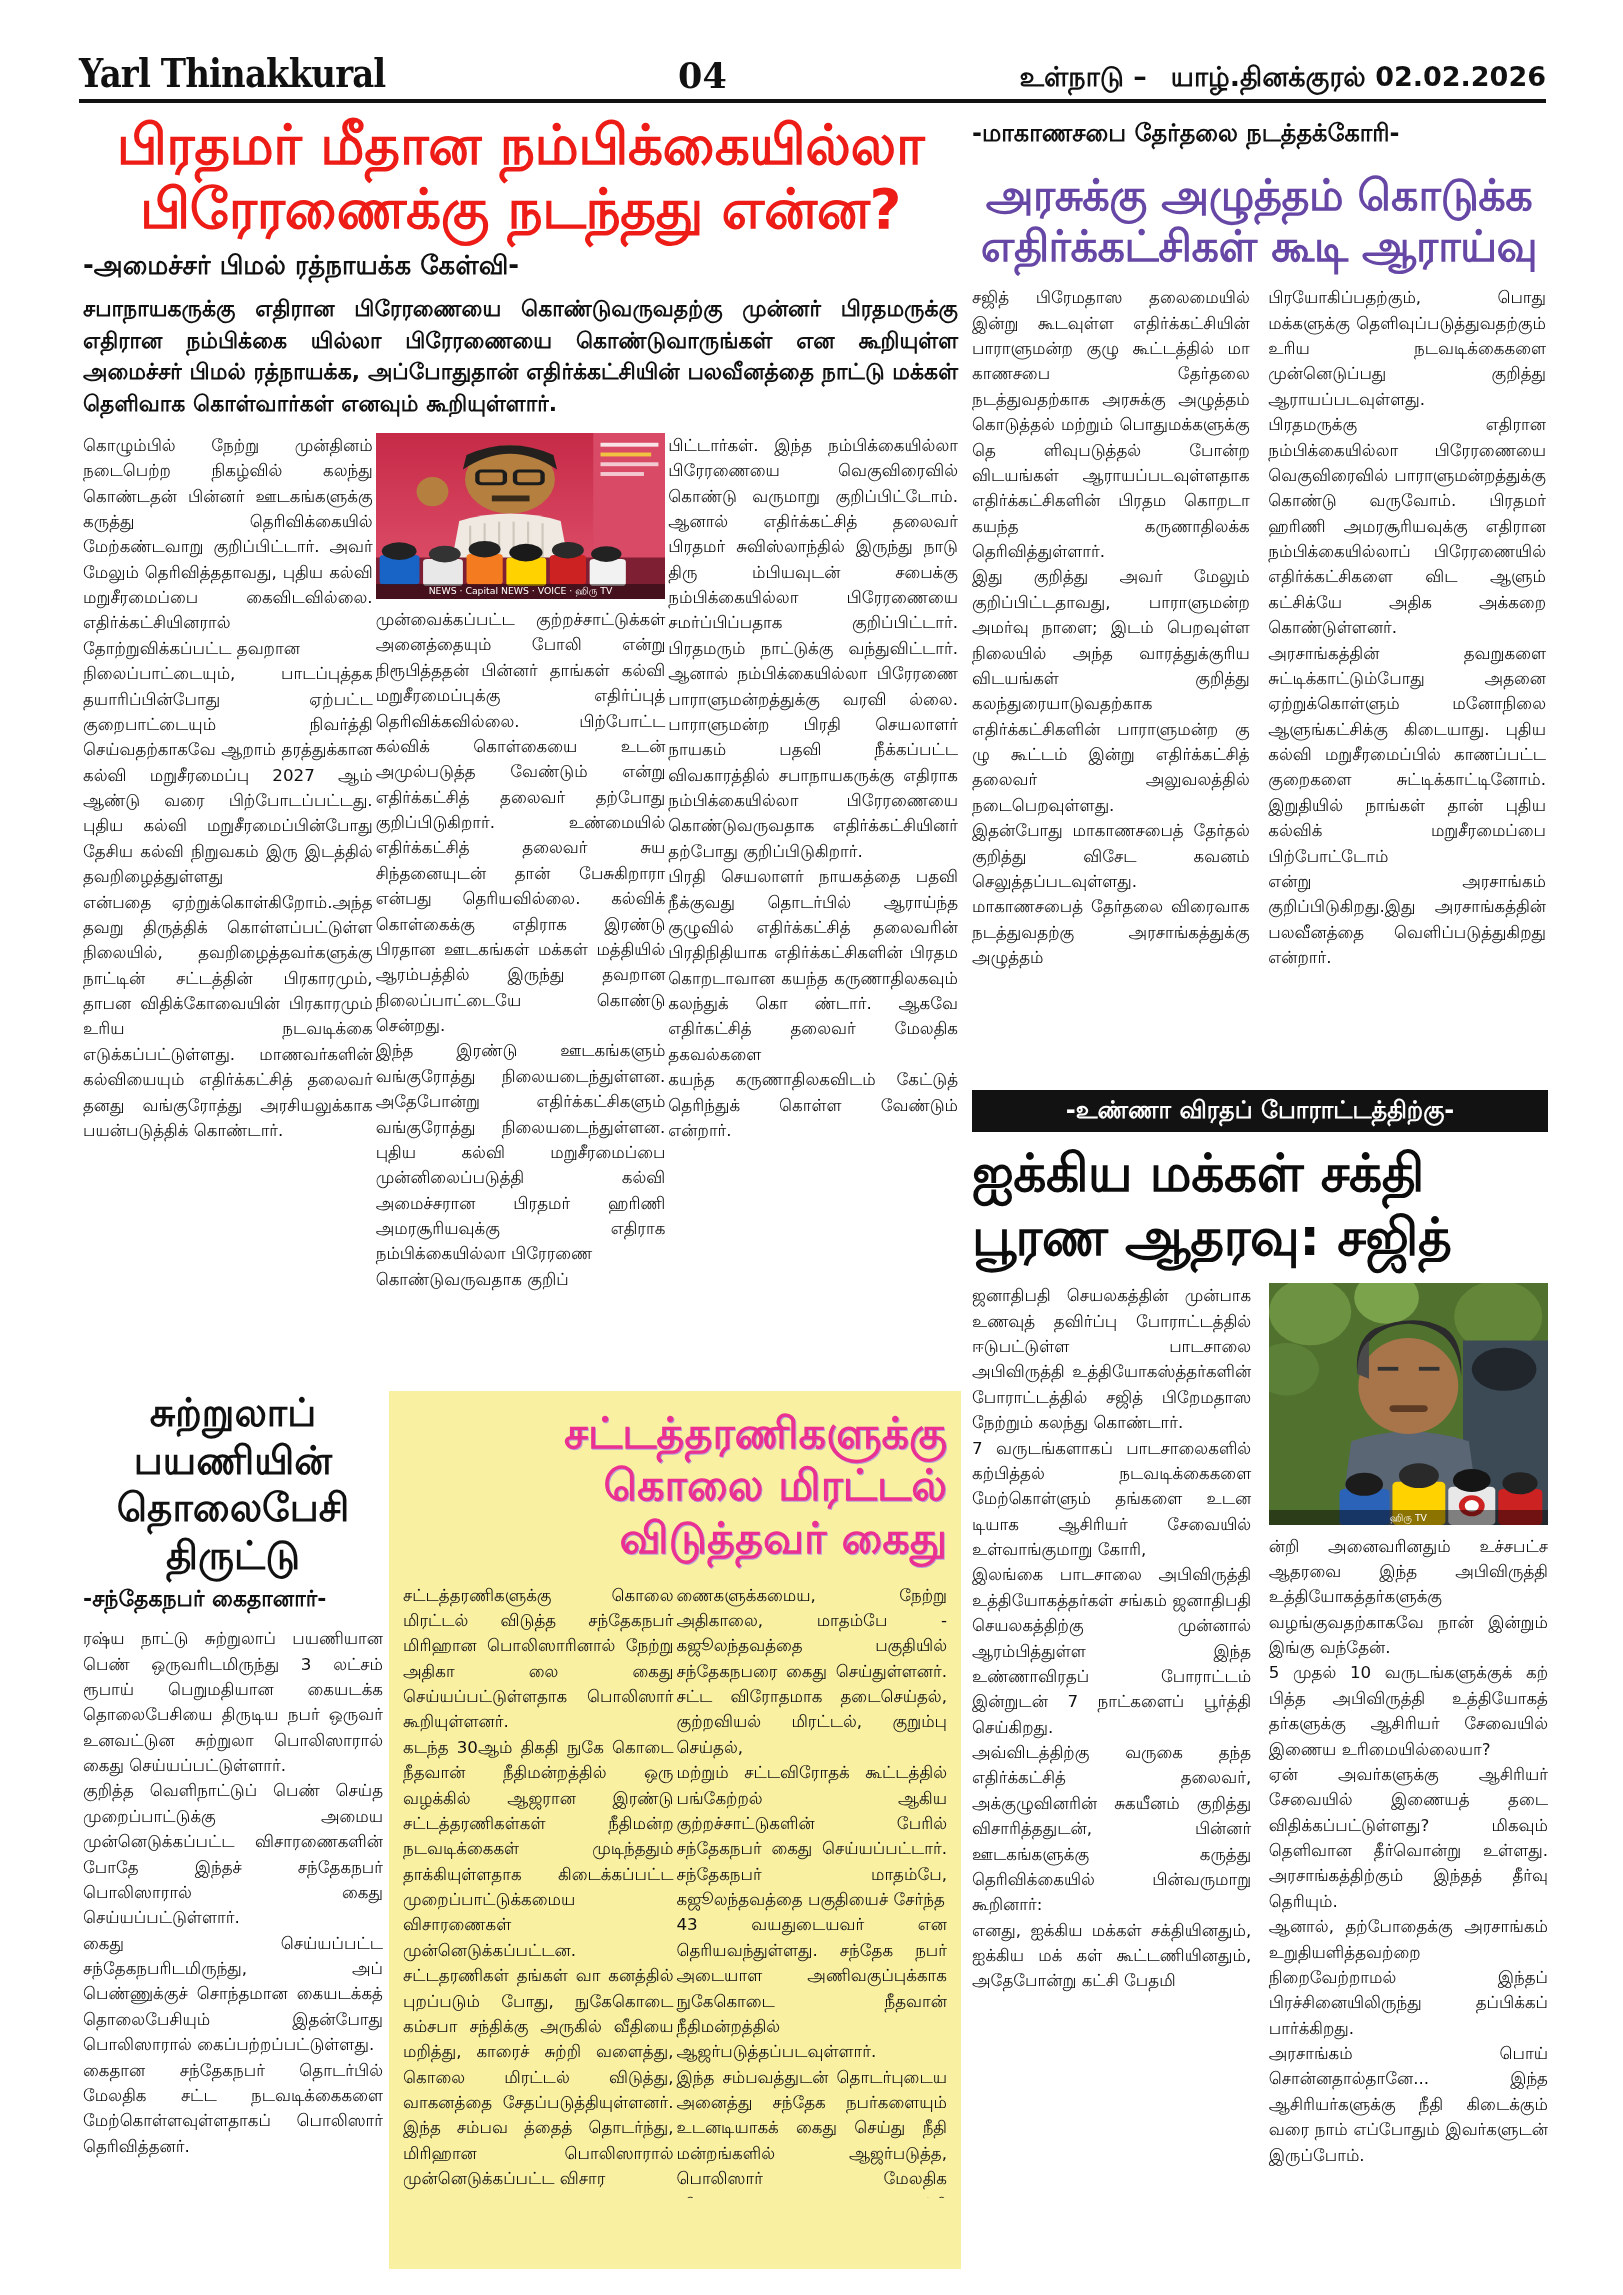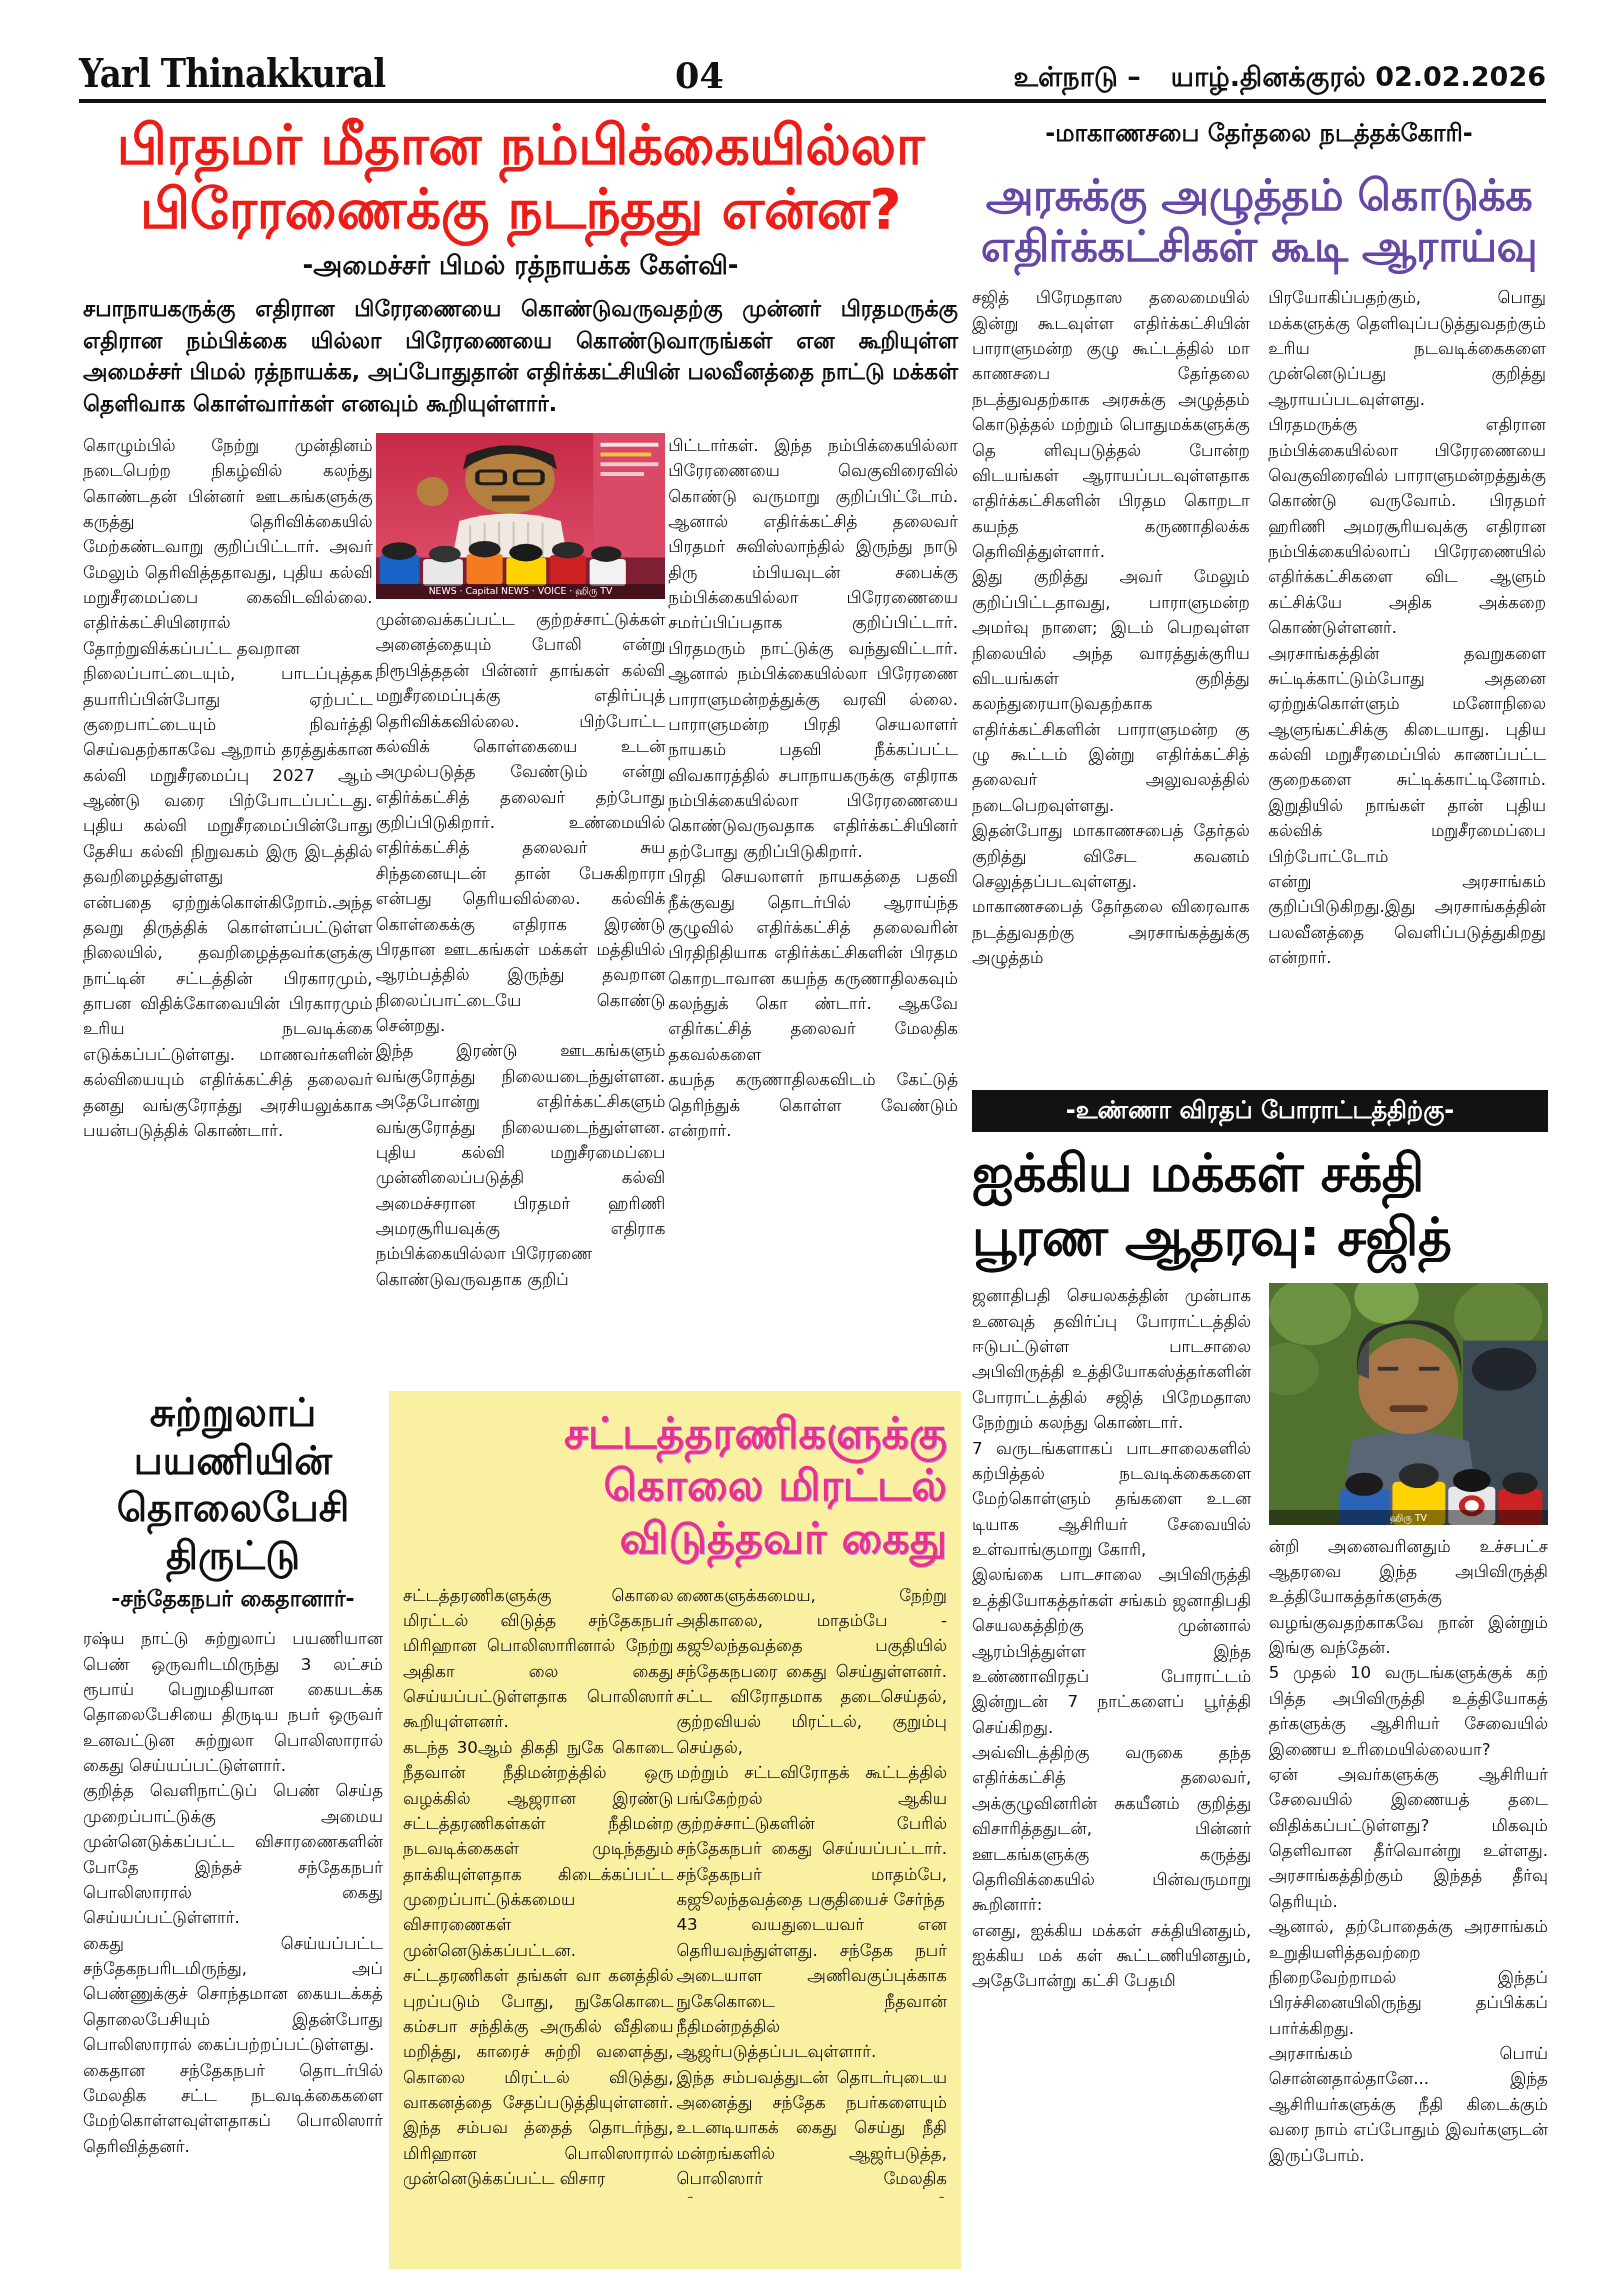--- a/index.html
+++ b/index.html
@@ -4,24 +4,24 @@
 <style>
   html,body{margin:0;padding:0;background:#9a9a9a;}
   .page{position:relative;width:1623px;height:2295px;background:#ffffff;overflow:hidden;
         font-family:"DejaVu Sans",sans-serif;color:#111;}
   
   .hdr{position:absolute;left:79px;top:41px;width:1467px;height:55px;
        display:flex;align-items:flex-end;justify-content:space-between;}
   .hdr .masthead{font-family:"DejaVu Serif","Liberation Serif",serif;font-weight:700;
        font-size:34px;letter-spacing:-0.9px;transform:scaleY(1.15);transform-origin:bottom left;}
   .hdr .pageno{font-family:"DejaVu Serif",serif;font-weight:700;font-size:35px;}
-  .hdr .edition{font-weight:700;font-size:27px;display:flex;gap:30px;}
+  .hdr .edition{font-weight:700;font-size:27px;display:flex;gap:24px;}
   .hdr-rule{position:absolute;left:79px;top:99px;width:1467px;height:3.7px;background:#121212;}
   
-  .kicker{font-weight:700;text-align:center;font-size:24px;line-height:1.2;}
+  .kicker{font-weight:700;font-size:24px;line-height:1.2;}
   .bodytxt{font-size:16.7px;line-height:1.52;text-align:justify;white-space:pre-line;
            word-break:break-word;}
   .cols{display:flex;overflow:hidden;}
   .col{flex:1 1 0;min-width:0;}
   
   .art-pm{position:absolute;left:83px;top:114px;width:875px;}
   .art-pm .headline{color:#ed1c16;font-weight:700;font-size:55px;line-height:1.16;
                     text-align:center;letter-spacing:-0.5px;}
   .art-pm .subhead{margin-top:8.3px;font-size:26px;}
   .art-pm .lead{margin-top:12px;font-weight:700;font-size:22px;line-height:1.44;

